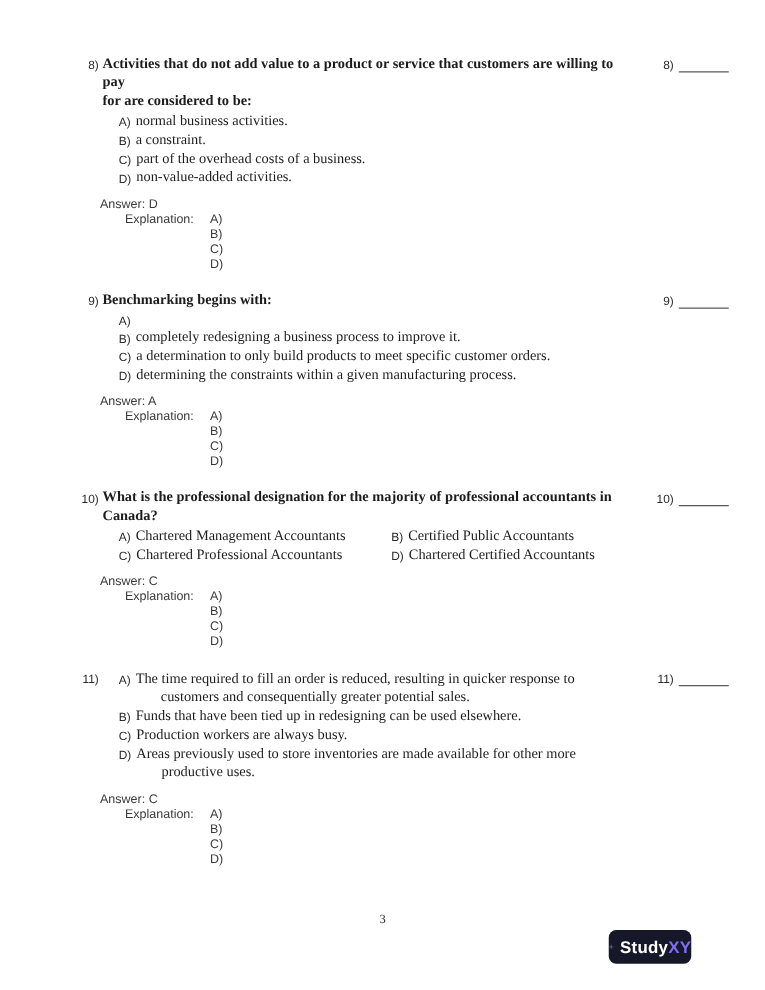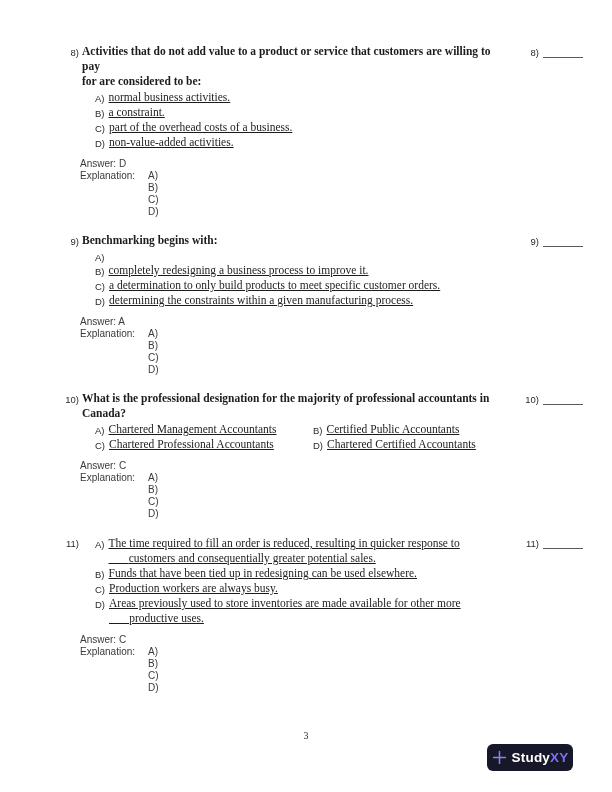--- a/index.html
+++ b/index.html
@@ -47,21 +47,20 @@
     font-size: 9.5px;
     flex-shrink: 0;
     margin-right: 4px;
     padding-top: 3px;
     color: #2a2a2a;
   }
   .opt-text {
     font-size: 11.5px;
     line-height: 15px;
     white-space: pre-wrap;
-    text-decoration: underline;
   }
   .q-right {
     position: absolute;
     left: 459px;
     top: 1px;
     display: flex;
     align-items: flex-end;
   }
   .qr-num {
     font-family: "Liberation Sans", sans-serif;
@@ -77,38 +76,38 @@
     height: 12px;
     border-bottom: 1.2px solid #5a5a5a;
   }
   .answer-block {
     font-family: "Liberation Sans", sans-serif;
     font-size: 10px;
     line-height: 12px;
     color: #3a3a3a;
     margin: 8px 0 15px 16px;
   }
-  .exp-row { display: flex; }
+  .exp-row { display: flex; margin-left: 20px; }
   .exp-label { width: 68px; flex-shrink: 0; }
   .exp-letters span { display: block; }
   .page-num {
     position: absolute;
     left: 0;
     width: 612px;
     top: 730px;
     text-align: center;
     font-size: 10px;
     font-family: "Liberation Serif", serif;
     color: #2a2a2a;
   }
   .logo {
     position: absolute;
     left: 487px;
     top: 744px;
-    width: 86px;
+    width: 66px;
     height: 27px;
     background: #161829;
     border-radius: 6px;
     display: flex;
     align-items: center;
     justify-content: center;
     gap: 5px;
   }
   .logo-text {
     font-family: "Liberation Sans", sans-serif;

